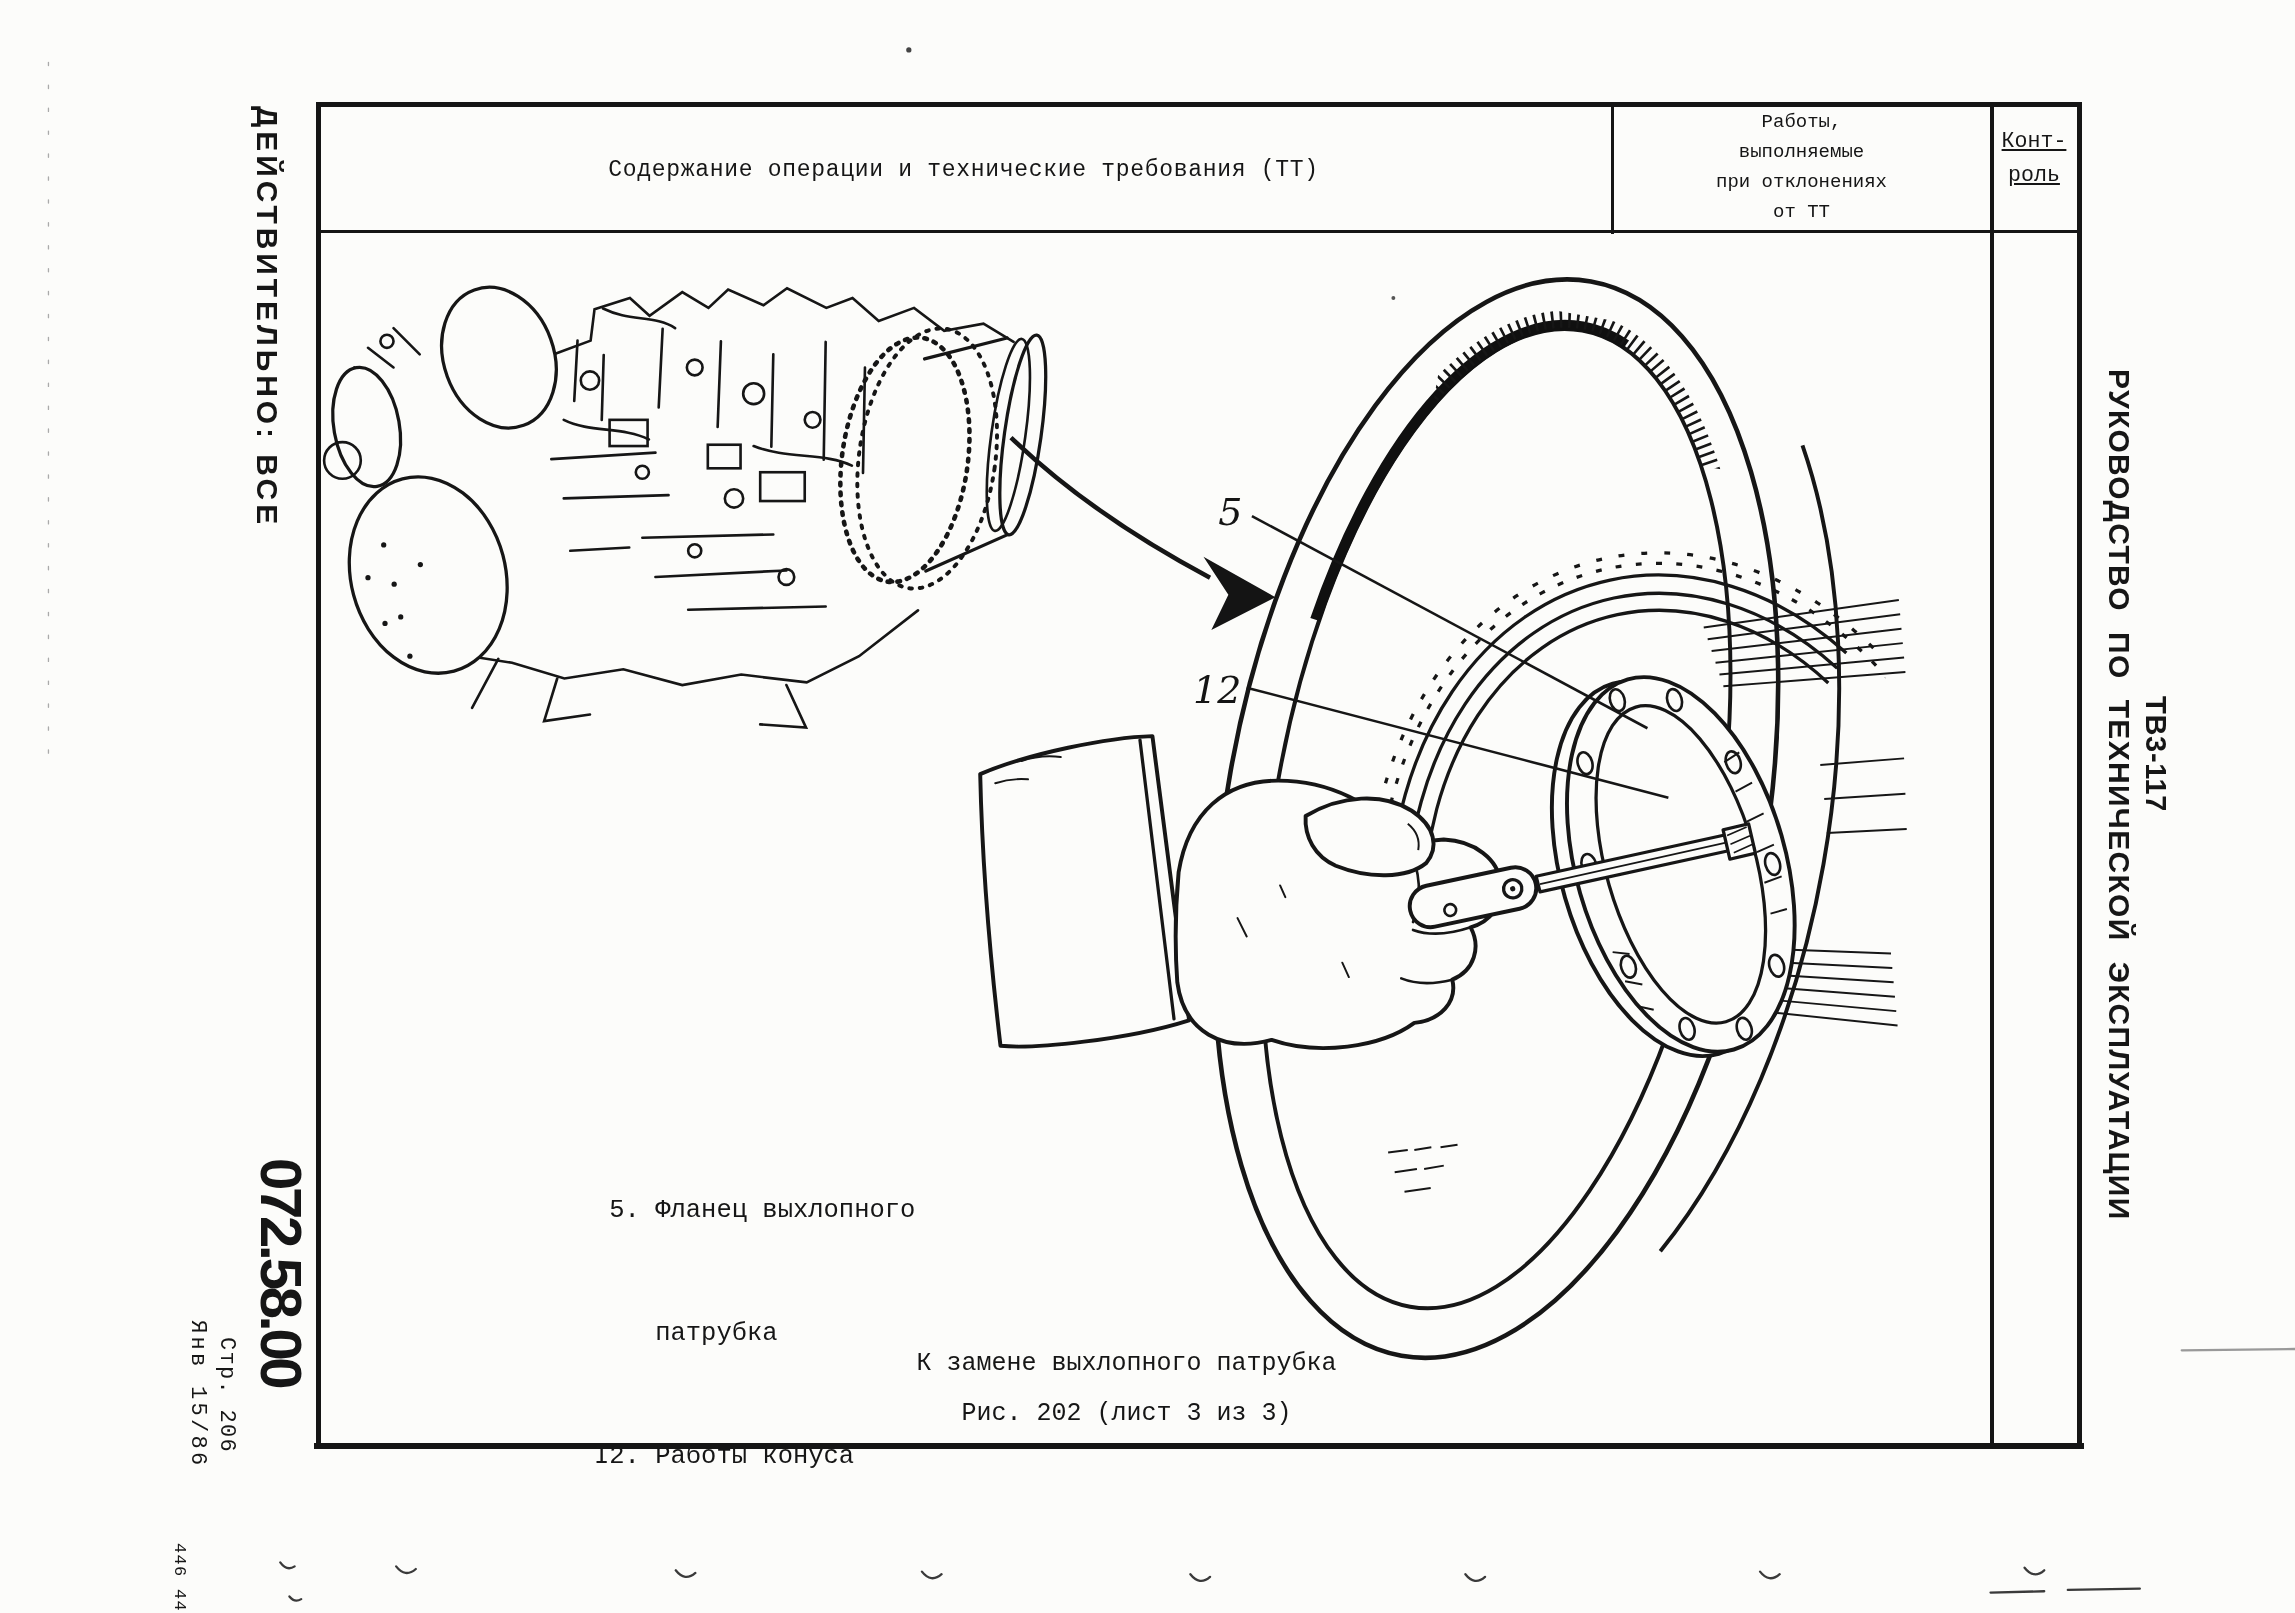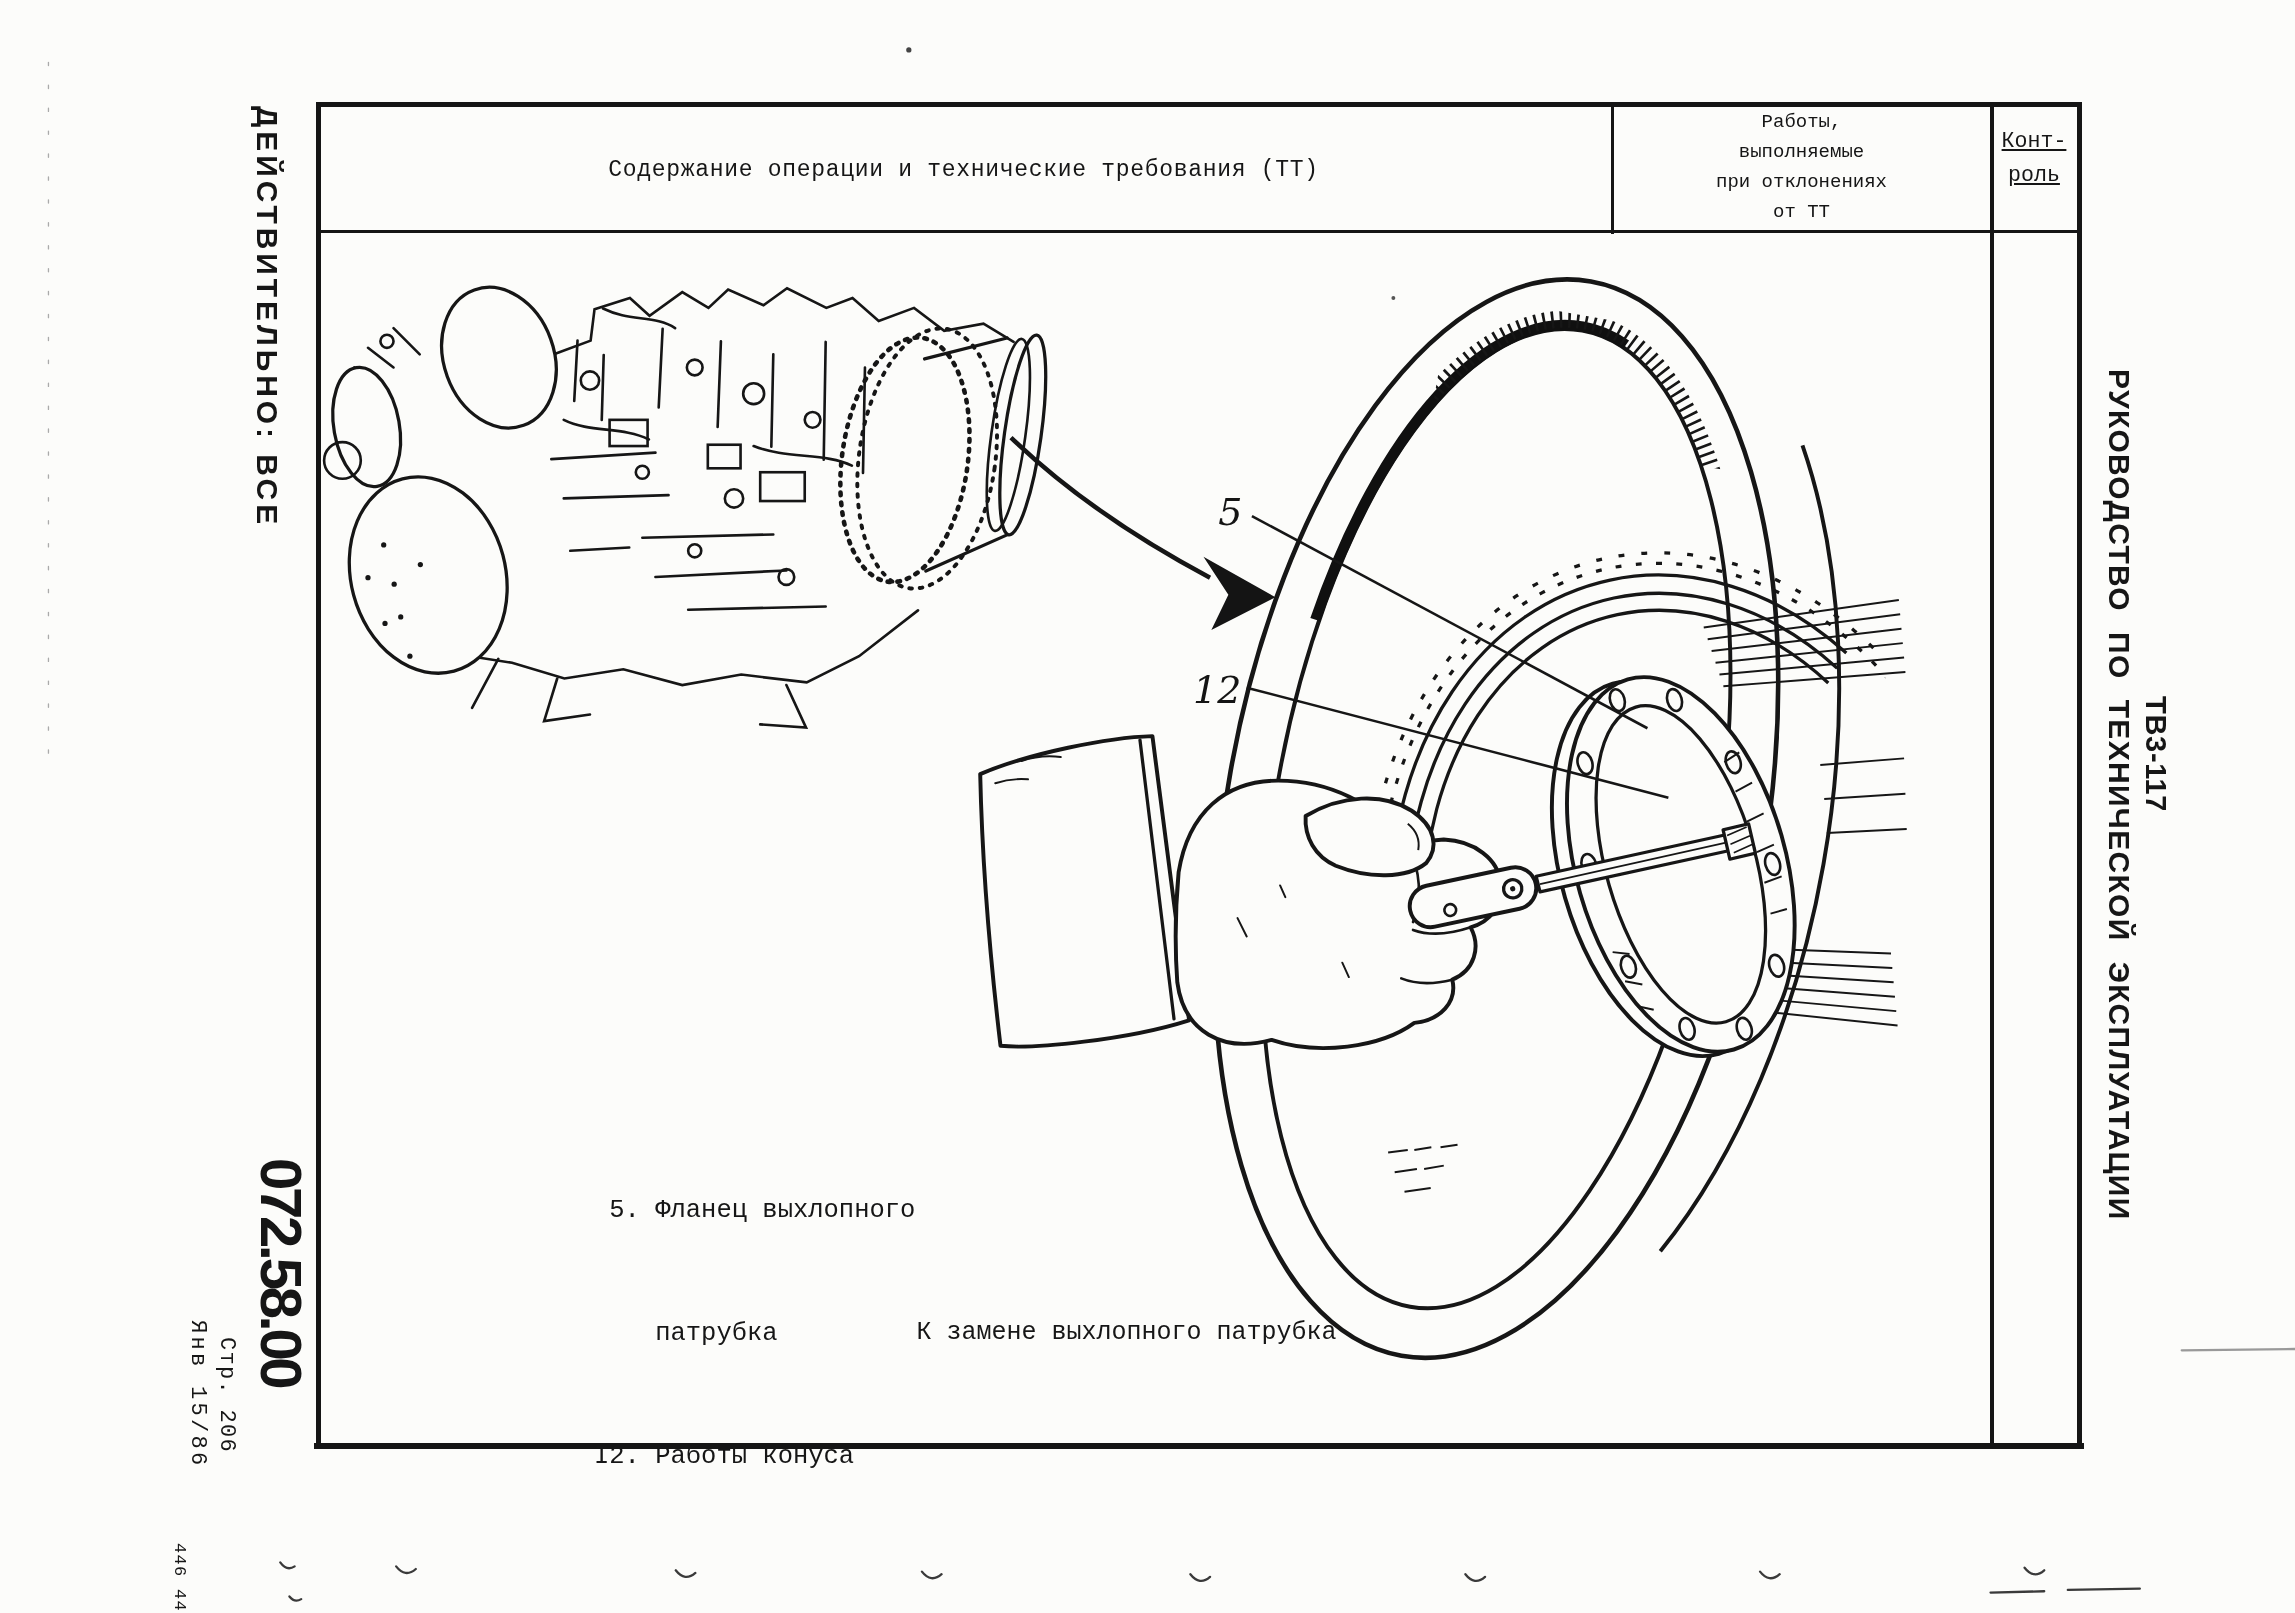--- a/index.html
+++ b/index.html
@@ -22,21 +22,21 @@
   
   .stamp-left{left:250px;top:106px;font-size:30px;letter-spacing:3.9px;}
   .stamp-title{left:2102px;top:369px;font-size:30px;letter-spacing:1.3px;word-spacing:10.5px;}
   .stamp-code{left:2139px;top:696px;font-size:29px;letter-spacing:0.7px;}
   .stamp-section{left:248px;top:1158px;font-size:58px;font-weight:800;letter-spacing:-3.3px;}
   .stamp-page{left:214px;top:1337px;font-size:22px;letter-spacing:1.3px;}
   .stamp-date{left:185px;top:1320px;font-size:22px;letter-spacing:3.3px;}
   .stamp-print{left:170px;top:1543px;font-size:17px;letter-spacing:1.3px;}
   
   .legend{left:594px;top:1108px;font-size:25.5px;line-height:41px;letter-spacing:0px;}
-  .caption{left:786px;top:1308px;width:681px;font-size:25px;line-height:50px;}
+  .caption{left:786px;top:1339px;width:681px;font-size:25px;line-height:50px;}
   svg.art{position:absolute;left:0;top:0;z-index:1;}
   .txt{z-index:2;}
 </style>
 </head>
 <body>
 
 <div class="page">
 
   <div class="tline" style="left:316px;top:102px;width:1766px;height:4.6px;"></div>
   <div class="tline" style="left:316px;top:230px;width:1766px;height:3.3px;"></div>
@@ -66,20 +66,21 @@
   <div class="abs txt vtext mono stamp-date">Янв 15/86</div>
   <div class="abs txt vtext mono stamp-print">446 447</div>
 
   <div class="abs txt mono pre legend">
     <div> 5. Фланец выхлопного</div>
     <div>    патрубка</div>
     <div>I2. Работы конуса</div>
   </div>
   <div class="abs txt mono center caption">
     <div>К замене выхлопного патрубка</div>
+    <div>Рис. 202 (лист 3 из 3)</div>
   </div>
 
   <svg class="art" width="2295" height="1613" viewBox="0 0 3505 2463">
     <defs>
       <clipPath id="ringHatchClip">
           <rect x="2080" y="470" width="880" height="195"></rect>
         </clipPath>
       <clipPath id="serrTickClip">
           <rect x="2020" y="800" width="940" height="430"></rect>
         </clipPath>

